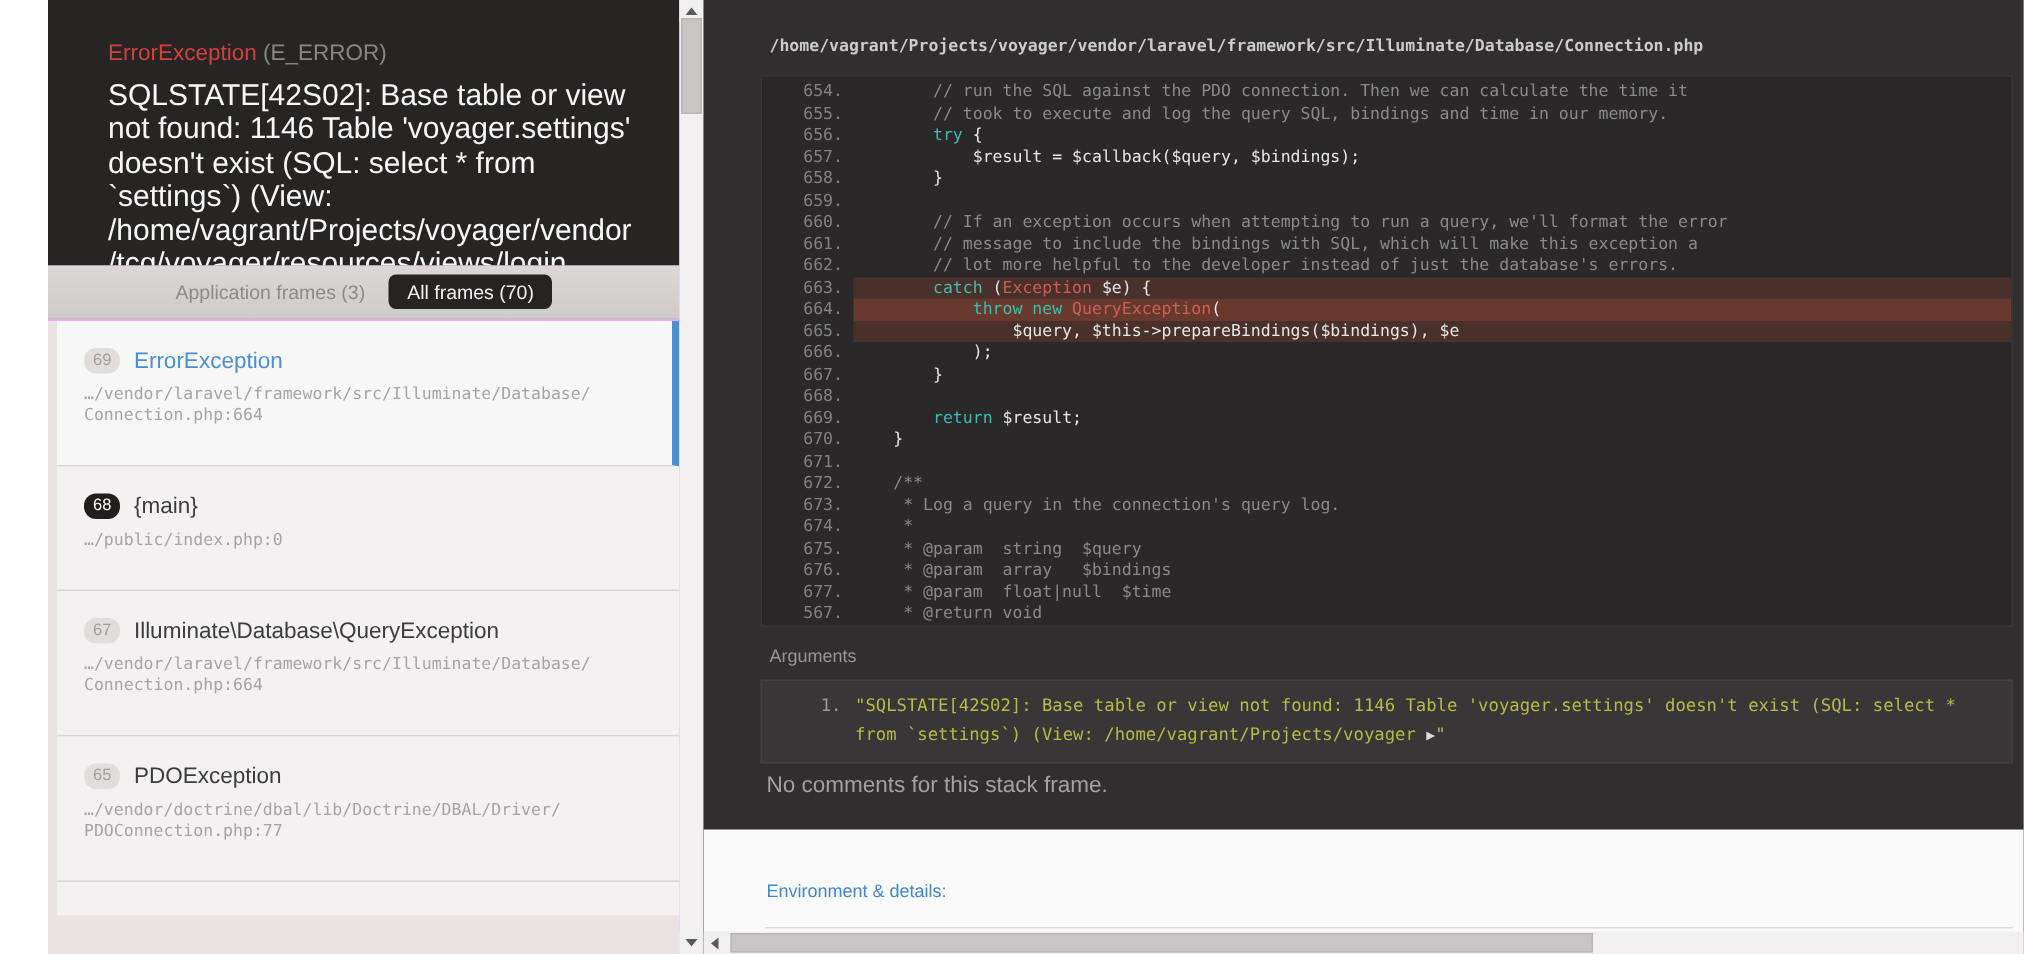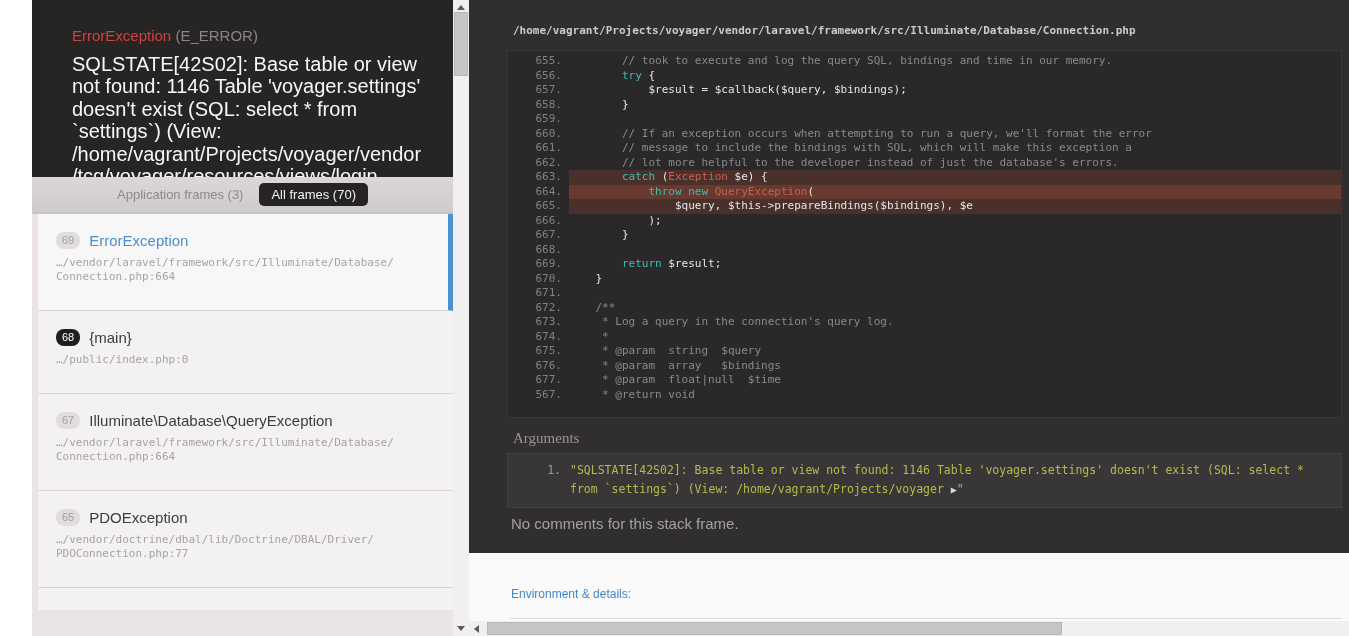--- a/index.html
+++ b/index.html
@@ -64,21 +64,21 @@
   .ln { width:61px; flex:0 0 61px; text-align:right; padding-right:7px; color:#828282; }
   .code-content { flex:1; white-space:pre; color:#e6e6e6; }
   .hl-dark   .code-content { background:var(--highlight-dark,#49302b); }
   .hl-bright .code-content { background:var(--highlight-bright,#67392f); }
   .tok-cm  { color:#8a8a8a; }
   .tok-kw  { color:var(--keyword-teal,#3fbdb0); }
   .tok-cls { color:var(--classname-red,#cd5f52); }
   .tok-pl  { color:#e6e6e6; }
 
   .args-label { position:absolute; left:44px; top:430px;
-                font-family:Liberation Serif, serif; font-size:15px; color:#999593; }
+                font-family:Liberation Sans, sans-serif; font-size:12px; color:#999593; }
   .args-box { position:absolute; left:38px; top:453px; width:835px;
               background:#383636; border:1px solid #413f3f; padding:7px 10px 8px 0; }
   .arg-item { display:flex; }
   .arg-index { width:62px; flex:0 0 62px; text-align:right; padding-right:9px;
                font-family:"DejaVu Sans Mono", monospace; font-size:11.5px; line-height:19px; color:#9b9b9b; }
   .arg-value { width:752px; font-family:"DejaVu Sans Mono", monospace; font-size:11.5px;
                line-height:19px; color:var(--args-yellow,#b5bb4a); white-space:pre-wrap;
                overflow-wrap:break-word; }
   .arg-expander { color:#d9d9d9; font-size:10px; }
 
@@ -160,20 +160,24 @@
     <div class="sb-btn sb-down">
       <span class="arr arr-down"></span>
     </div>
   </div>
 
   <main class="right-panel">
     <div class="file-path">/home/vagrant/Projects/voyager/vendor/laravel/framework/src/Illuminate/Database/Connection.php</div>
 
     <div class="code-block">
         <div class="code-line">
+          <span class="ln">654.</span>
+          <span class="code-content"><span class="tok-cm">        // run the SQL against the PDO connection. Then we can calculate the time it</span></span>
+        </div>
+        <div class="code-line">
           <span class="ln">655.</span>
           <span class="code-content"><span class="tok-cm">        // took to execute and log the query SQL, bindings and time in our memory.</span></span>
         </div>
         <div class="code-line">
           <span class="ln">656.</span>
           <span class="code-content"><span class="tok-pl">        </span><span class="tok-kw">try</span><span class="tok-pl"> {</span></span>
         </div>
         <div class="code-line">
           <span class="ln">657.</span>
           <span class="code-content"><span class="tok-pl">            $result = $callback($query, $bindings);</span></span>

